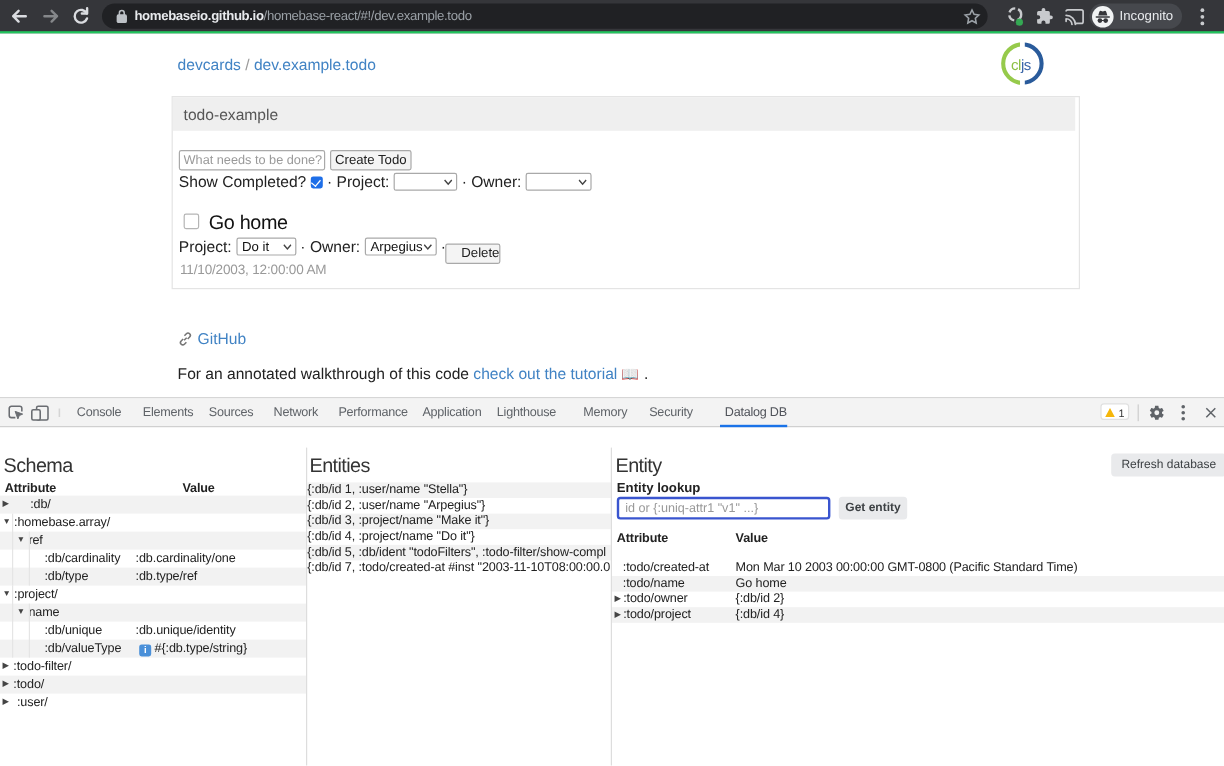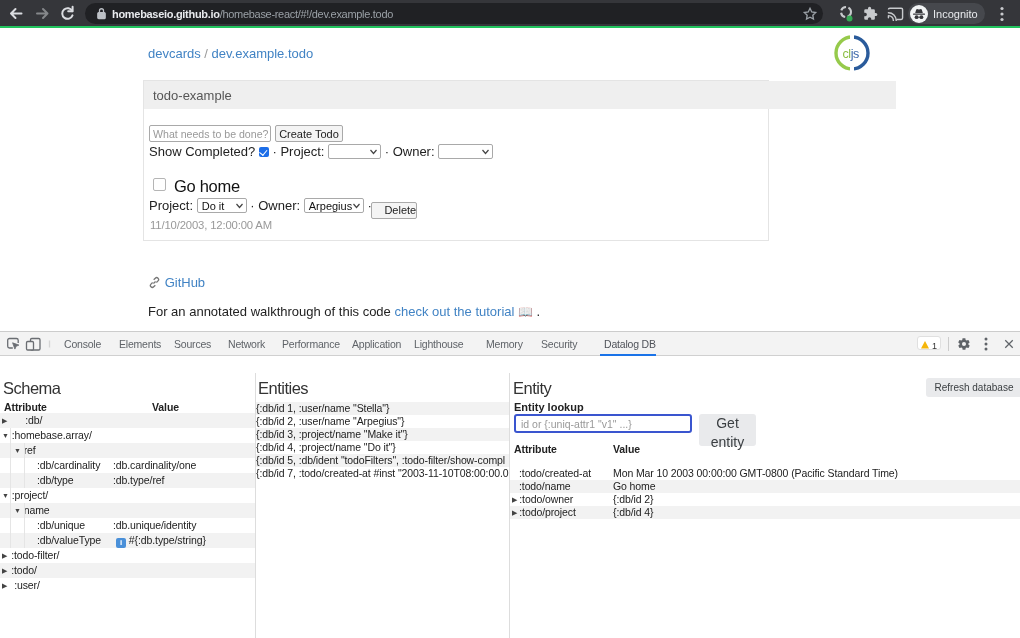--- a/index.html
+++ b/index.html
@@ -17,21 +17,21 @@
 #incog { position:absolute; left:908px; top:3px; width:77px; height:21px; border-radius:11px; background:#46484d; }
 #incog .face { position:absolute; left:2px; top:1.5px; width:18px; height:18px; border-radius:50%; background:#f1f3f4; }
 #incog .txt { position:absolute; left:25px; top:4.5px; font-size:11px; color:#e8eaed; }
 
 
 #page { position:absolute; left:0; top:28px; width:1020px; height:303px; background:#fff; }
 a.lnk { color:#4183c4; text-decoration:none; }
 #crumbs { position:absolute; left:148px; top:18px; font-size:13px; color:#999; }
 #cljs { position:absolute; left:833px; top:6px; }
 
-#card { position:absolute; left:143px; top:52px; width:626px; height:161px; border:1px solid #e4e4e4; background:#fff; }
+#card { position:absolute; left:143px; top:52px; width:757px; height:161px; border:1px solid #e4e4e4; background:#fff; }
 #cardhead { position:absolute; left:0; top:0; width:752px; height:28px; background:#efefef; }
 #cardhead span { position:absolute; left:9px; top:7px; font-size:13px; color:#565656; }
 #todoinput { position:absolute; left:5px; top:44px; width:122px; height:17px; border:1px solid #a9a9a9; border-radius:2px; font-size:10.6px; color:#999; padding-left:3px; background:#fff; font-family:"Liberation Sans", sans-serif; }
 #createbtn { position:absolute; left:131px; top:44px; width:68px; height:17px; line-height:16px; }
 .btn { border:1px solid #a9a9a9; border-radius:2px; background:#f4f4f4; font-size:11px; color:#222; font-family:"Liberation Sans", sans-serif; text-align:center; }
 #showrow { position:absolute; left:5px; top:63px; font-size:13px; color:#222; height:16px; line-height:16px; white-space:nowrap; }
 .cb-checked { display:inline-block; width:10px; height:10px; background:#1d6ee8; border-radius:2px; position:relative; vertical-align:-1px; }
 .cb-checked:after { content:""; position:absolute; left:2.5px; top:0.5px; width:3.5px; height:5.5px; border:solid #fff; border-width:0 1.4px 1.4px 0; transform:rotate(40deg); }
 .fsel { display:inline-block; position:relative; border:1px solid #a9a9a9; border-radius:2px; background:#fff; font-size:11px; height:15px; vertical-align:-3px; }
 .fsel .stxt { position:absolute; left:4px; top:1px; line-height:12px; color:#111; }
@@ -52,21 +52,21 @@
 #panels { position:absolute; left:0; top:41px; width:1020px; height:282px; }
 .vdiv { position:absolute; top:0; width:1px; height:282px; background:#ddd; }
 .ptitle { position:absolute; font-size:16.5px; letter-spacing:-0.5px; color:#333; }
 .thead { position:absolute; font-size:10.5px; letter-spacing:-0.1px; font-weight:bold; color:#222; }
 .trow { position:absolute; font-size:10.5px; letter-spacing:-0.1px; color:#222; white-space:nowrap; overflow:hidden; }
 .stripe { background:#f2f2f2; }
 .arr { display:inline-block; font-size:7px; vertical-align:1px; color:#444; }
 #refreshbtn { position:absolute; left:926px; top:5px; width:96px; white-space:nowrap; height:19px; background:#e9eaec; border:none; border-radius:3px; font-size:10px; color:#3c4043; text-align:center; line-height:19px; }
 #lookuplabel { position:absolute; left:514px; top:28px; font-size:11px; font-weight:bold; color:#222; }
 #lookupinput { position:absolute; left:514px; top:41px; width:178px; height:19px; border:2px solid #3a55cf; border-radius:3px; font-size:10.5px; color:#999; padding-left:5px; background:#fff; font-family:"Liberation Sans", sans-serif; }
-#getbtn { position:absolute; left:699px; top:41px; width:57px; height:32px; background:#e9eaec; border:none; border-radius:3px; font-size:14px; color:#3c4043; text-align:center; line-height:19px; }
+#getbtn { position:absolute; left:699px; top:41px; width:57px; height:19px; background:#e9eaec; border:none; border-radius:3px; font-size:10px; color:#3c4043; text-align:center; line-height:19px;font-weight:bold; }
 </style>
 </head>
 <body>
 <div id="app">
 
   <div id="toolbar">
     <svg width="1020" height="27" viewBox="0 0 1020 27">
 
       <g stroke="#dadce0" stroke-width="2" fill="none" stroke-linecap="round" stroke-linejoin="round">
         <path d="M21.5 13.5 H11 M15.5 9 L11 13.5 L15.5 18"></path>

